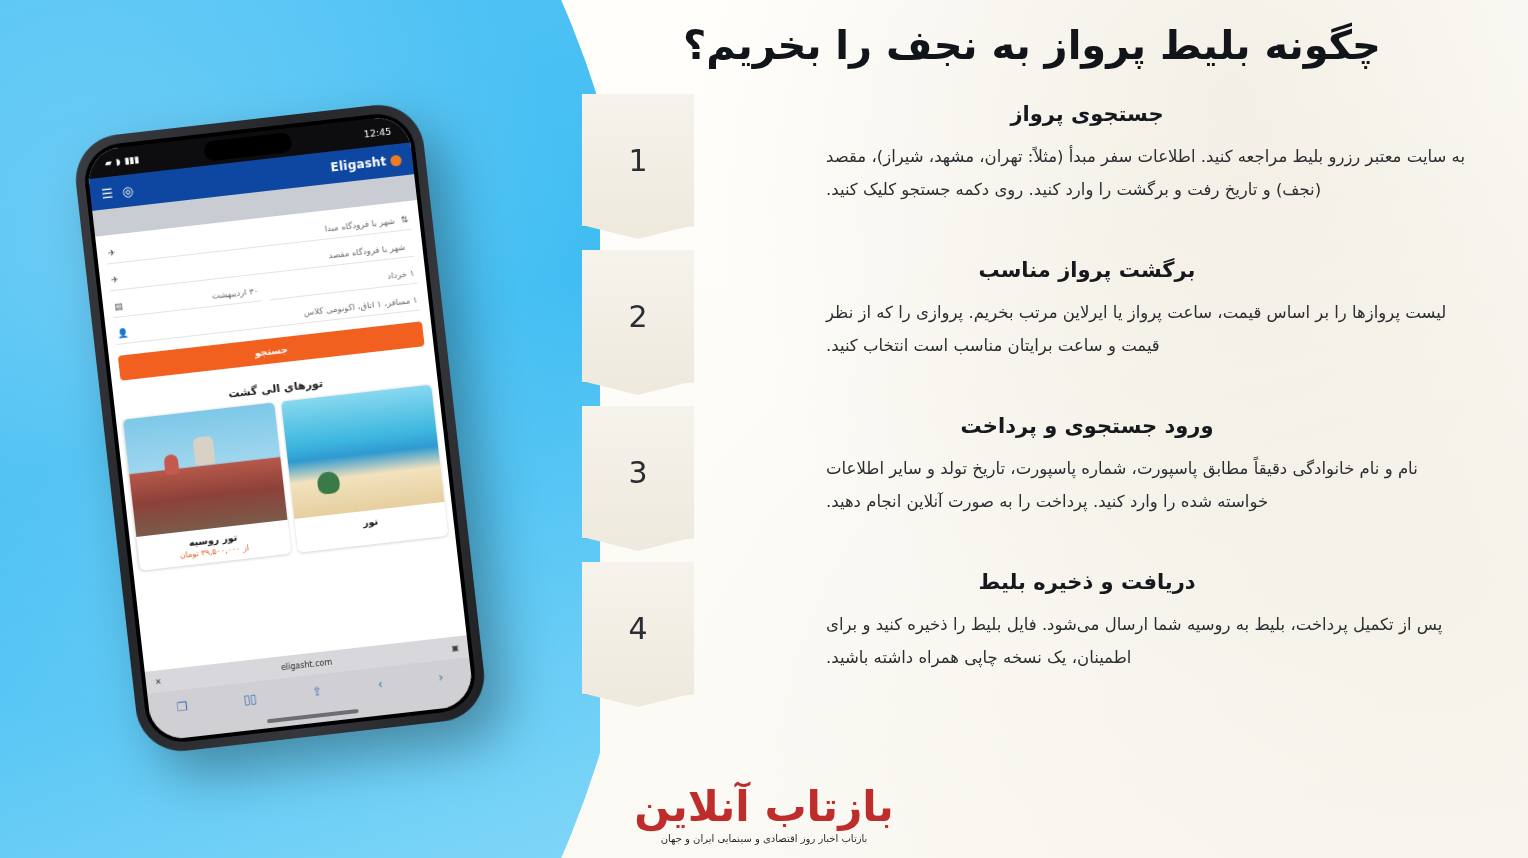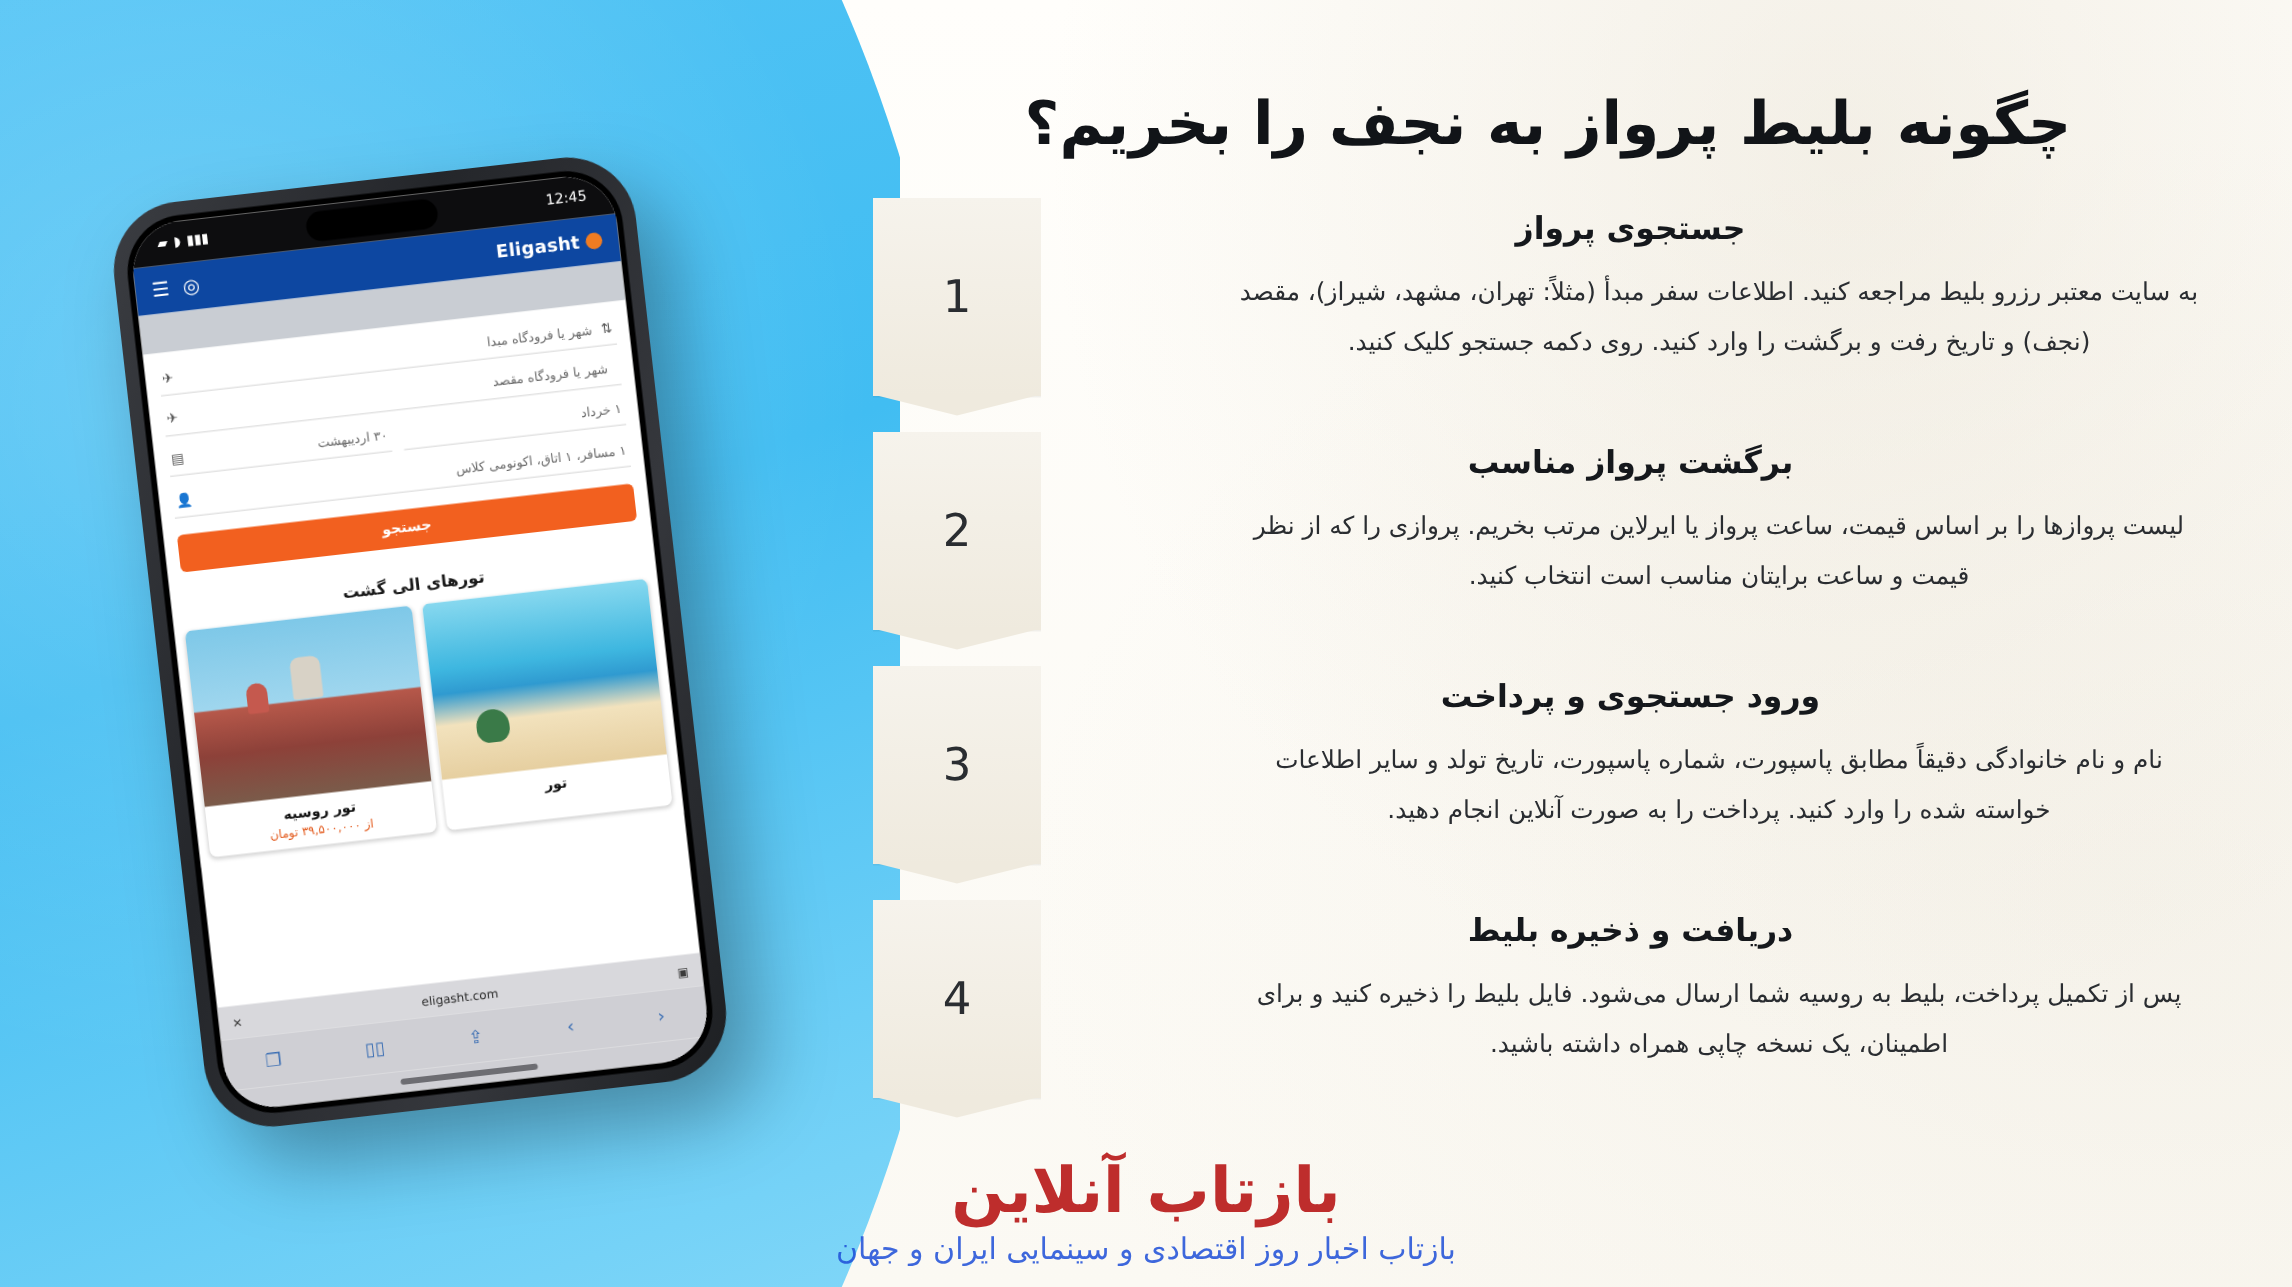--- a/index.html
+++ b/index.html
@@ -173,21 +173,21 @@
     height:14px; background:#cfcfd4;
     display:flex; align-items:center; justify-content:center;
   }
   .home-indicator span{ width:92px;height:4px;background:#6d6d72;border-radius:3px;}
 
   
   .content{
     position:absolute;
     top:0; right:0;
     width:980px; height:713px;
-    padding:60px 62px 0 40px;
+    padding:22px 62px 0 40px;
     direction:rtl;
   }
   .headline{
     text-align:center;
     font-size:40px;
     font-weight:bold;
     color:#111418;
     letter-spacing:-0.5px;
     margin-bottom:34px;
     margin-right:-10px;
@@ -202,21 +202,21 @@
     min-height:132px;
   }
   .step-title{
     font-size:21px; font-weight:bold; color:#15181c;
     margin-bottom:14px;
     text-align:center;
   }
   .step-text{
     font-size:16.5px; line-height:2.0;
     color:#2a2d31;
-    text-align:center;
+    text-align:left;
     max-width:640px;
     margin-right:0;
     margin-left:auto;
   }
   
   .num-col{
     position:absolute;
     left:-6px; top:-8px;
     width:112px;
   }
@@ -246,21 +246,21 @@
     text-align:center;
     width:640px;
   }
   .wm-main{
     font-size:42px; font-weight:bold;
     color:#b91c1c;
     letter-spacing:1px;
     opacity:.92;
   }
   .wm-sub{
-    font-size:20px; color:#1d4ed8; opacity:.85; margin-top:2px;
+    font-size:10px; color:#000000; opacity:.85; margin-top:2px;
   }
 </style>
 </head>
 <body>
 
 <div class="page">
 
   <div class="paper-texture"></div>
   <div class="blue-panel"></div>
 

